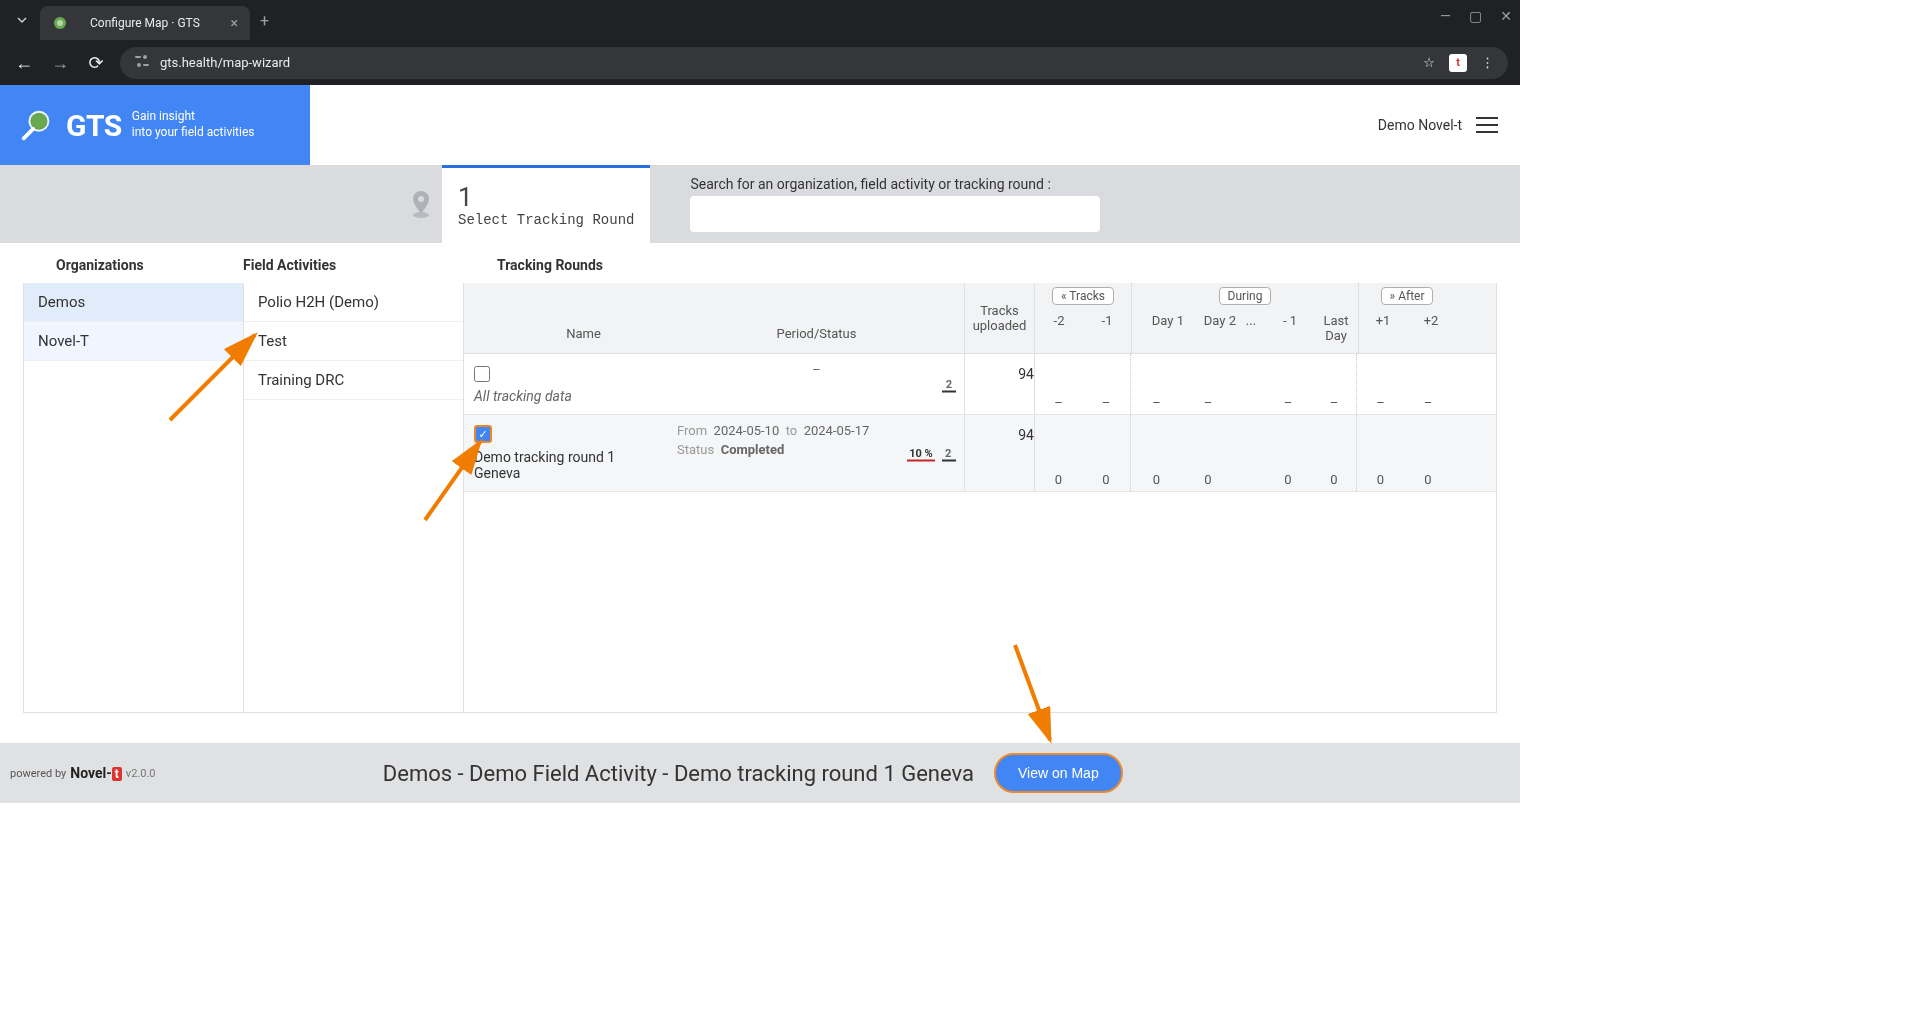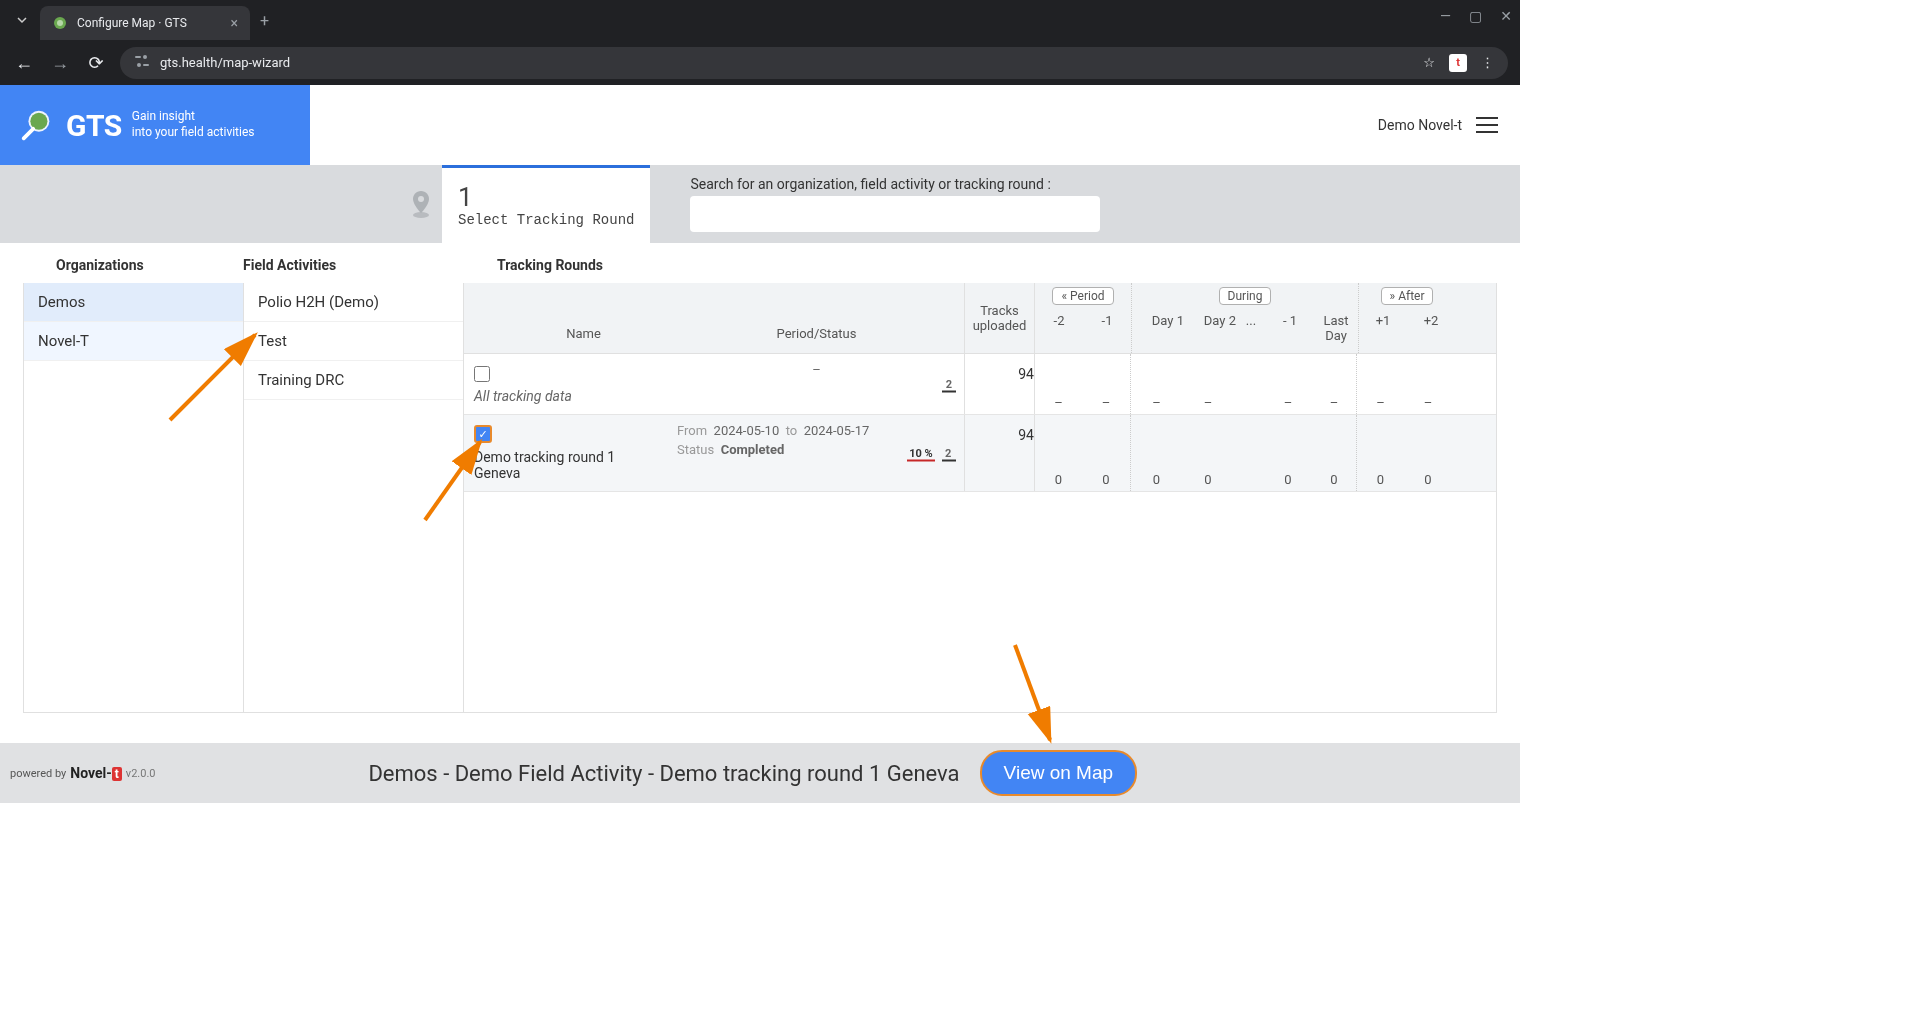--- a/index.html
+++ b/index.html
@@ -2,21 +2,21 @@
 <html><head>
 <meta charset="utf-8">
 <style>
 * { box-sizing: border-box; margin: 0; padding: 0; }
 body { font-family: -apple-system, BlinkMacSystemFont, "Segoe UI", Roboto, Arial, sans-serif; font-size: 14px; color: #333; background: #fff; width: 1520px; height: 803px; position: relative; overflow: hidden; }
 
 
 .browser-chrome { background: #202124; height: 85px; position: relative; }
 .tab-bar { height: 40px; display: flex; align-items: center; padding-left: 8px; }
 .tab-dropdown { width: 28px; height: 28px; border-radius: 50%; display: flex; align-items: center; justify-content: center; color: #ccc; margin-right: 4px; }
-.tab { background: #35363a; height: 34px; border-radius: 8px 8px 0 0; display: flex; align-items: center; padding: 0 12px; gap: 9px; min-width: 210px; margin-top: 6px; }
+.tab { background: #35363a; height: 34px; border-radius: 8px 8px 0 0; display: flex; align-items: center; padding: 0 12px; gap: 22px; min-width: 210px; margin-top: 6px; }
 .tab-favicon { width: 16px; height: 16px; }
 .tab-title { color: #e8eaed; font-size: 12px; flex: 1; }
 .tab-close { color: #9aa0a6; font-size: 14px; }
 .new-tab { color: #9aa0a6; margin-left: 10px; font-size: 16px; }
 .window-controls { position: absolute; right: 8px; top: 8px; display: flex; gap: 18px; color: #9aa0a6; }
 .addr-bar { height: 45px; display: flex; align-items: center; padding: 0 12px; gap: 12px; }
 .nav-btn { color: #9aa0a6; font-size: 18px; width: 24px; text-align: center; }
 .nav-btn.active { color: #e8eaed; }
 .url-box { flex: 1; background: #35363a; height: 32px; border-radius: 16px; display: flex; align-items: center; padding: 0 14px; gap: 10px; color: #9aa0a6; font-size: 13px; }
 .url-host { color: #e8eaed; }
@@ -92,21 +92,21 @@
 .checkbox-sel { width:18px; height:18px; border:2px solid #e88a2c; border-radius:3px; background:#4285f4; display:flex; align-items:center; justify-content:center; color:#fff; font-size:11px; }
 
 
 .footer { position:absolute; bottom:0; left:0; right:0; height:60px; background:#e0e1e3; display:flex; align-items:center; padding: 0 10px; gap: 4px; }
 .powered { font-size:11px; color:#555; display:flex; align-items:center; gap:4px;}
 .novelt-logo { font-weight:bold; font-size:14px; color:#222; }
 .novelt-t { background:#d33; color:#fff; padding:0 3px; border-radius:2px; font-size:12px;}
 .ver { font-size:11px; color:#777; }
 .footer-center { flex:1; text-align:center; display:flex; justify-content:center; align-items:center; gap: 20px; }
 .breadcrumb { font-size:22px; color:#333; }
-.view-btn { background:#4285f4; color:#fff; border:2px solid #e88a2c; border-radius:22px; padding: 10px 22px; font-size:19px; cursor:pointer; }
+.view-btn { background:#4285f4; color:#fff; border:2px solid #e88a2c; border-radius:22px; padding: 10px 22px; font-size:14px; cursor:pointer; }
 
 
 .arrow { position:absolute; pointer-events:none; }
 .arrow svg { overflow:visible; }
 
 </style>
 </head>
 <body>
 
 <div class="browser-chrome">
@@ -215,21 +215,21 @@
     <div class="fa-item">Test</div>
     <div class="fa-item">Training DRC</div>
   </div>
   <div class="round-col">
 
     <div class="round-head">
       <div class="rh-name">Name</div>
       <div class="rh-period">Period/Status</div>
       <div class="rh-tracks">Tracks uploaded</div>
       <div class="rh-group">
-        <div class="rh-group-top"><span class="rh-btn">« <span>Period</span></span></div>
+        <div class="rh-group-top"><span class="rh-btn">« <span>Tracks</span></span></div>
         <div class="rh-cells">
           <div class="rh-cell">-2</div>
           <div class="rh-cell">-1</div>
         </div>
       </div>
       <div class="rh-group rh-sep">
         <div class="rh-group-top"><span class="rh-btn">During</span></div>
         <div class="rh-cells">
           <div class="rh-cell wide">Day 1</div>
           <div class="rh-cell wide">Day 2</div>

